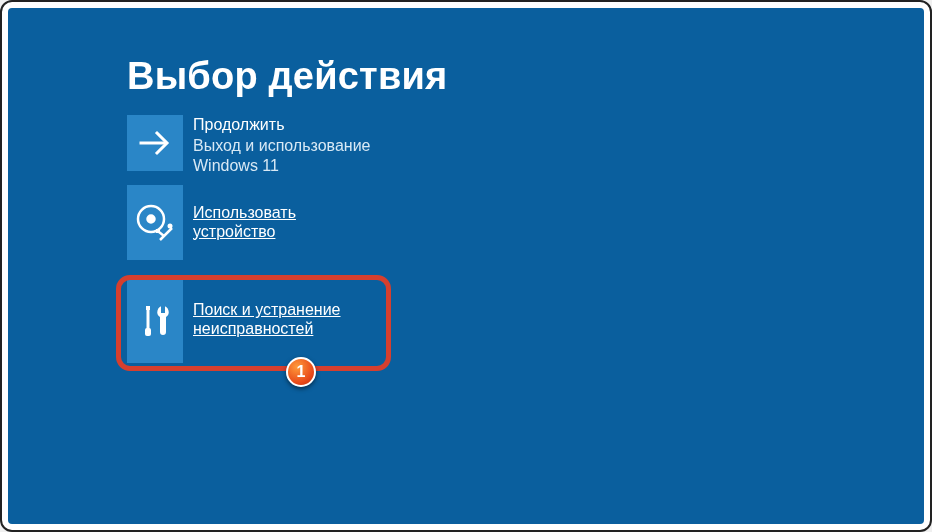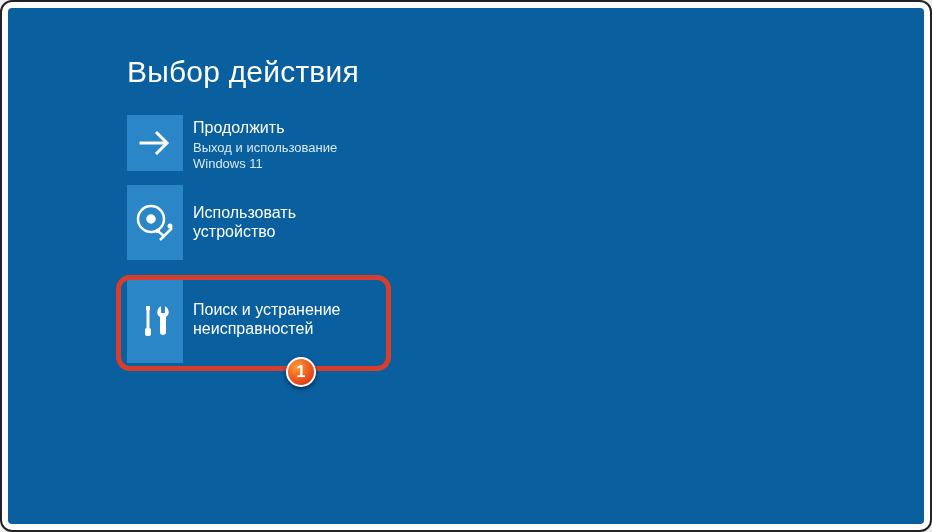--- a/index.html
+++ b/index.html
@@ -18,22 +18,22 @@
   }
   .bg {
     width: 100%; height: 100%;
     background: #0a5f9e;
     position: relative;
     border-radius: 4px;
   }
   .title {
     position: absolute;
     left: 119px; top: 47px;
-    font-size: 30px;
-    font-weight: 400;
+    font-size: 38px;
+    font-weight: 700;
     letter-spacing: 0.2px;
   }
   .tiles {
     position: absolute;
     left: 119px; top: 107px;
     width: 700px;
   }
   .row { display: flex; gap: 38px; margin-bottom: 8px; }
   .tile {
     display: flex;
@@ -58,26 +58,26 @@
     justify-content: center;
   }
   .tile .label {
     font-size: 16px;
     font-weight: 400;
     line-height: 1.18;
     color: #fff;
   }
   .tile .desc {
     margin-top: 2px;
-    font-size: 13px;
+    font-size: 16px;
     line-height: 1.25;
     color: #d8e9f5;
     font-weight: 400;
   }
-  .tile.big { width: 254px; }
+  .tile.big { width: 254px; text-decoration: underline; }
   .tile.big .icon { height: 75px; }
   .tile.troubleshoot .icon { height: 86px; }
 
   
   .highlight {
     position: absolute;
     border: 5px solid #d63f2e;
     border-radius: 14px;
     pointer-events: none;
   }

